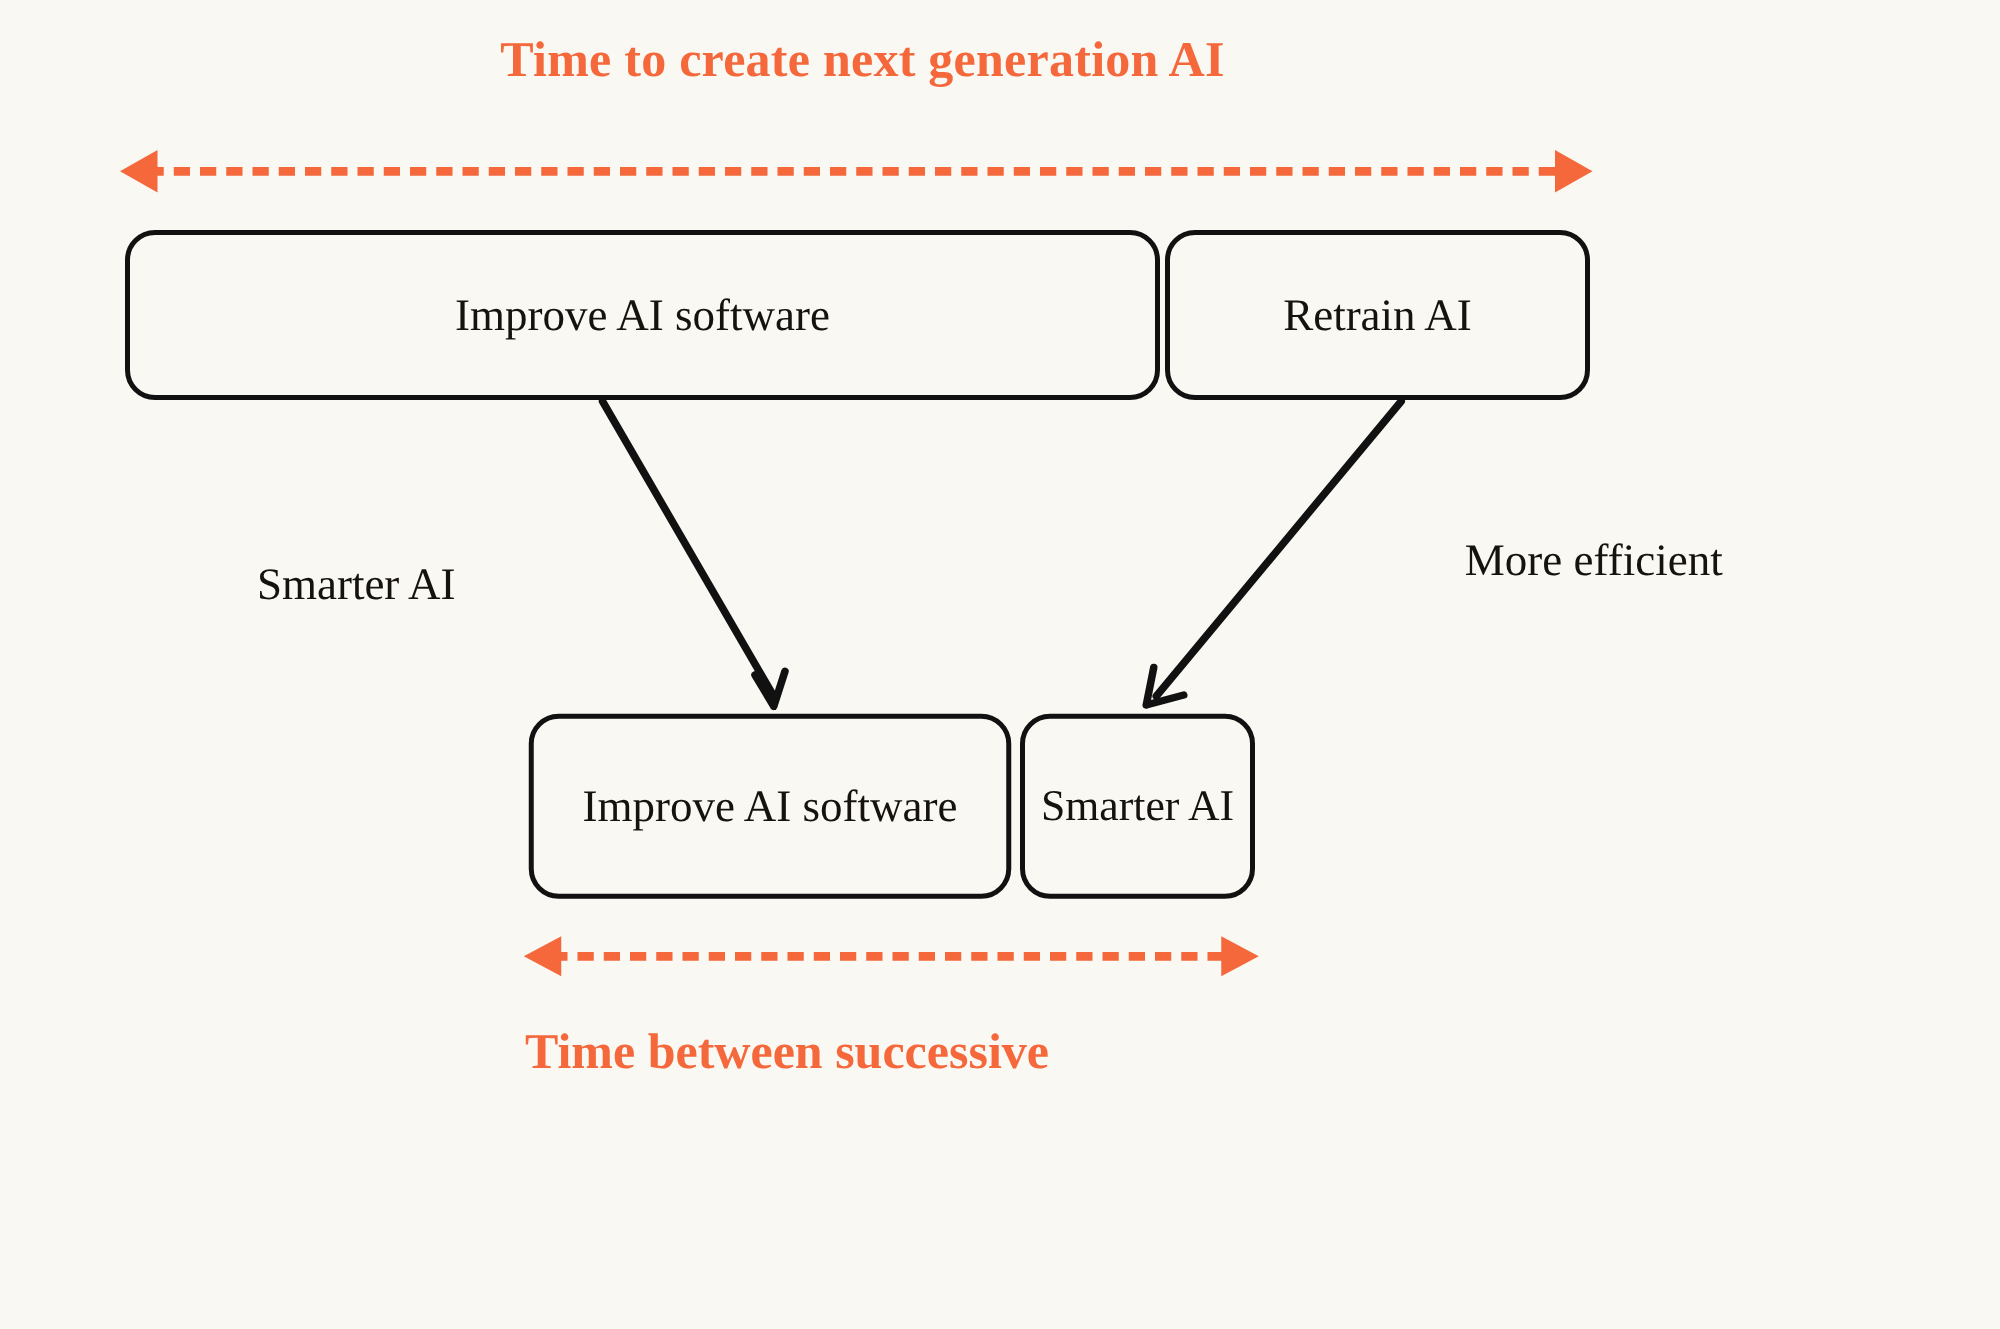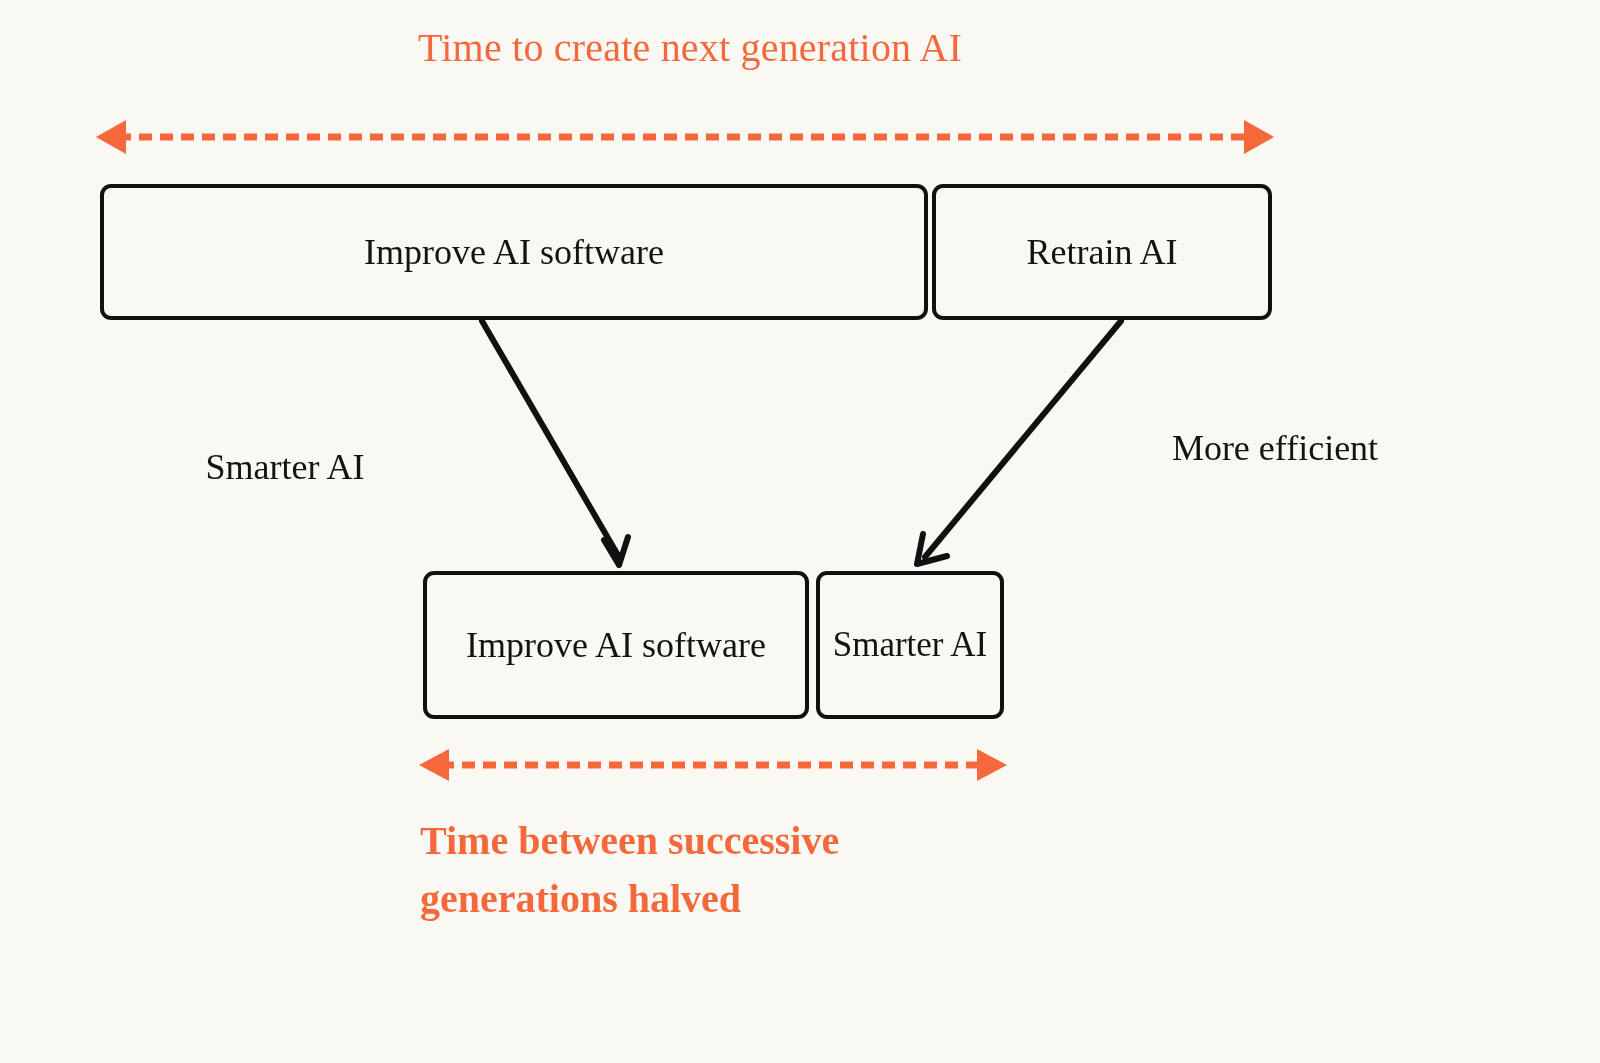--- a/index.html
+++ b/index.html
@@ -20,21 +20,21 @@
     height: 1063px;
   }
   .abs { position: absolute; }
 
   
   .title-top {
     left: 0;
     top: 26px;
     width: 1380px;
     text-align: center;
-    font-weight: normal;
+    font-weight: bold;
     font-size: 40px;
     color: #f4683c;
     letter-spacing: 0.2px;
     line-height: 1.1;
   }
   .caption-bottom {
     left: 420px;
     top: 812px;
     width: 585px;
     text-align: left;
@@ -42,21 +42,21 @@
     font-size: 40px;
     color: #f4683c;
     line-height: 1.45;
   }
   .caption-bottom .line { display: block; }
 
   
   .node {
     box-sizing: border-box;
     border: 4px solid #111111;
-    border-radius: 11px;
+    border-radius: 24px;
     background: #faf8f2;
     display: flex;
     align-items: center;
     justify-content: center;
     text-align: center;
     color: #16130f;
     font-size: 36px;
     line-height: 1.28;
   }
   .node.small { font-size: 35px; }
@@ -141,16 +141,15 @@
   <div class="abs annot" id="annot-smarter">
     <span class="line">Smarter AI</span>
   </div>
 
   <div class="abs annot" id="annot-efficient">
     <span class="line">More efficient</span>
   </div>
 
   <div class="abs caption-bottom">
     <span class="line">Time between successive</span>
-    <span class="line">generations halved</span>
   </div>
 
 </div>
 
 </body></html>

